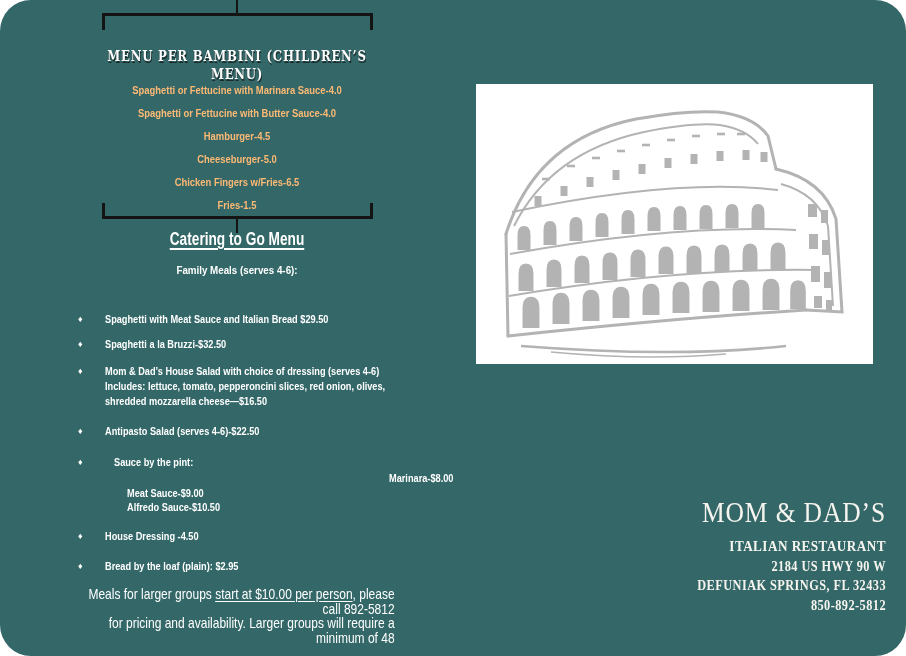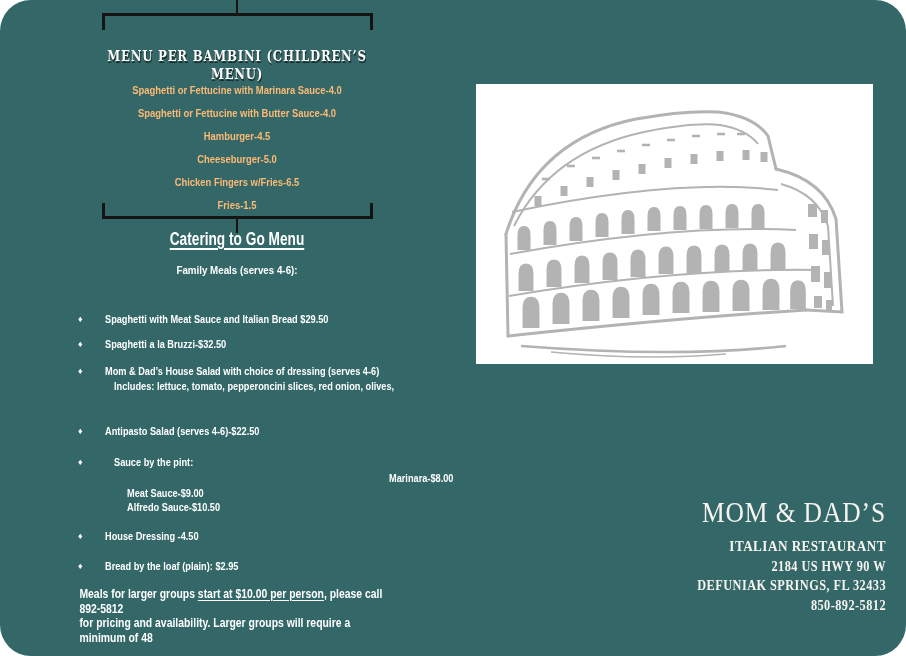--- a/index.html
+++ b/index.html
@@ -19,26 +19,26 @@
   .cat-title{position:absolute;left:40px;top:226px;width:394px;text-align:center;
     font-size:18px;font-weight:bold;color:#ffffff;line-height:26px;
     text-decoration:underline;text-underline-offset:3px;text-decoration-thickness:2px;
     transform:scaleX(.76);transform-origin:50% 50%;}
   .cat-sub{position:absolute;left:40px;top:260px;width:394px;text-align:center;
     font-size:11.5px;font-weight:bold;color:#ffffff;line-height:20px;
     transform:scaleX(.85);transform-origin:50% 50%;}
   .citem{position:absolute;left:78px;width:392px;color:#ffffff;font-size:11.5px;font-weight:bold;line-height:15px;}
   .diamond{display:inline-block;width:27px;font-size:9px;vertical-align:top;line-height:15px;}
   .ctext{display:inline-block;transform:scaleX(.8);transform-origin:0 50%;white-space:pre-wrap;line-height:15px;}
-  .cont{margin-left:36px;}
+  .cont{margin-left:27px;}
   .sub{margin-left:49px;line-height:14.5px;}
   .sub .ctext{line-height:14.5px;}
   .lbl-indent{margin-left:9px;}
-  .footer{position:absolute;left:40px;top:587px;width:394px;text-align:left;color:#ffffff;
-    font-size:13px;font-weight:bold;line-height:14.5px;}
+  .footer{position:absolute;left:40px;top:587px;width:394px;text-align:right;color:#ffffff;
+    font-size:15px;font-weight:normal;line-height:14.5px;}
   .fline{display:inline-block;transform:scaleX(.8);transform-origin:50% 50%;white-space:pre-wrap;}
   .u{text-decoration:underline;text-underline-offset:2px;}
   
   .artbox{position:absolute;left:476px;top:84px;width:397px;height:280px;background:#ffffff;}
   .brand{position:absolute;left:486px;top:497px;width:400px;text-align:right;color:#f6f4ee;
     font-family:"Liberation Serif","DejaVu Serif",serif;transform:scaleX(.88);transform-origin:100% 50%;}
   .brand-name{font-size:29px;line-height:30px;letter-spacing:1px;font-weight:normal;}
   .brand-sub{margin-top:10px;font-size:15px;line-height:19.5px;font-weight:bold;letter-spacing:.5px;}
   .brand-line{font-size:14px;line-height:19.5px;font-weight:bold;letter-spacing:.5px;}
 </style>
@@ -73,20 +73,21 @@
   <div class="citem" style="top:312px;">
     <span class="diamond">♦</span><span class="ctext">Spaghetti with Meat Sauce and Italian Bread $29.50</span>
   </div>
   <div class="citem" style="top:337px;">
     <span class="diamond">♦</span><span class="ctext">Spaghetti a la Bruzzi-$32.50</span>
   </div>
 
   <div class="citem" style="top:364px;">
     <div><span class="diamond">♦</span><span class="ctext">Mom &amp; Dad’s House Salad with choice of dressing (serves 4-6)</span></div>
     <div class="cont"><span class="ctext">Includes: lettuce, tomato, pepperoncini slices, red onion, olives,</span></div>
+    <div class="cont"><span class="ctext">shredded mozzarella cheese—$16.50</span></div>
   </div>
 
   <div class="citem" style="top:424px;">
     <span class="diamond">♦</span><span class="ctext">Antipasto Salad (serves 4-6)-$22.50</span>
   </div>
 
   <div class="citem" style="top:455px;">
     <div><span class="diamond">♦</span><span class="ctext lbl-indent">Sauce by the pint:</span></div>
     <div class="sub" style="margin-top:1px;text-align:right;"><span class="ctext">Marinara-$8.00</span></div>
     <div class="sub"><span class="ctext">Meat Sauce-$9.00</span></div>

